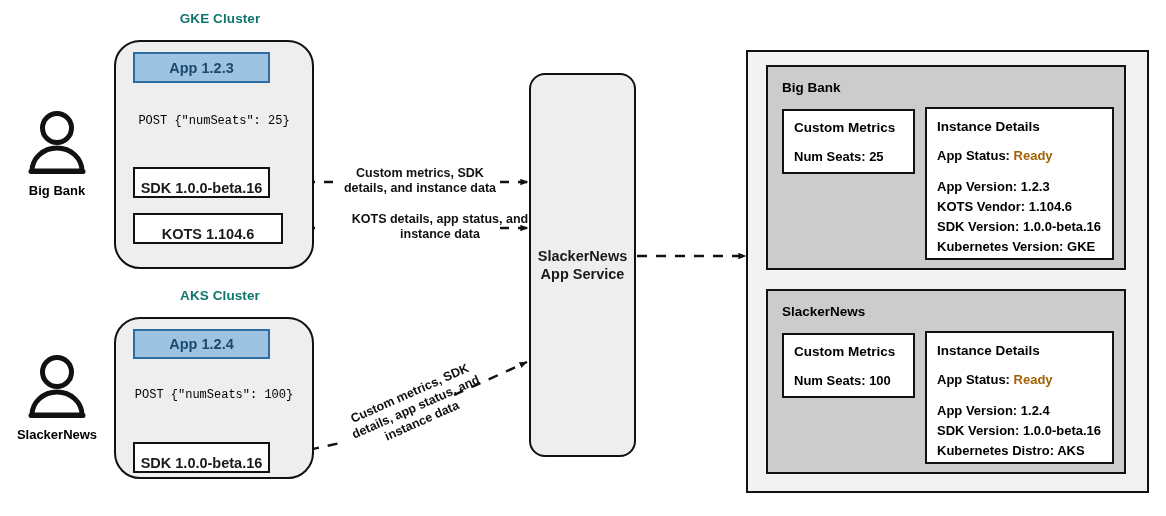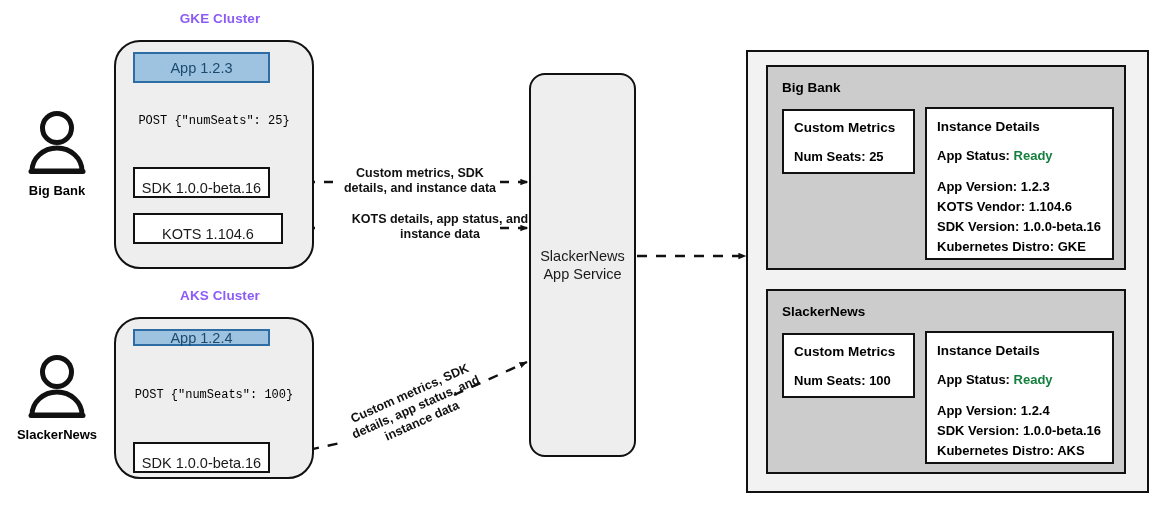--- a/index.html
+++ b/index.html
@@ -18,28 +18,28 @@
     height: 516px;
     background: #ffffff;
     overflow: hidden;
   }
   .abs { position: absolute; }
 
   
   .title {
     font-size: 13.5px;
     font-weight: bold;
-    color: #8b5cf6;
+    color: #0f766e;
     text-align: center;
     letter-spacing: 0.1px;
     white-space: nowrap;
   }
   .boxlabel {
     font-size: 14.5px;
-    font-weight: normal;
+    font-weight: bold;
     color: #1a1a1a;
     text-align: center;
     white-space: nowrap;
   }
   .mono {
     font-family: "Liberation Mono", "DejaVu Sans Mono", monospace;
     font-size: 12px;
     color: #000000;
     text-align: center;
     white-space: nowrap;
@@ -127,21 +127,21 @@
     font-weight: bold;
     color: #000000;
     white-space: nowrap;
   }
   .card-line {
     font-size: 13px;
     font-weight: bold;
     color: #000000;
     white-space: nowrap;
   }
-  .ready { color: #15803d; }
+  .ready { color: #a16207; }
 
   svg.overlay {
     position: absolute;
     left: 0; top: 0;
     width: 1166px;
     height: 516px;
     pointer-events: none;
   }
   .rot-label {
     transform-origin: 50% 50%;
@@ -222,21 +222,21 @@
   </div>
 
   <div class="abs compbox" style="left:133px; top:213px; width:150px; height:31px;">
     <span class="boxlabel">KOTS 1.104.6</span>
   </div>
 
   <div class="abs title" style="left:120px; top:288px; width:200px;">AKS Cluster</div>
 
   <div class="abs cluster" style="left:114px; top:317px; width:200px; height:162px;"></div>
 
-  <div class="abs appbox" style="left:133px; top:329px; width:137px; height:17px;">
+  <div class="abs appbox" style="left:133px; top:329px; width:137px; height:30px;">
     <span class="boxlabel">App 1.2.4</span>
   </div>
 
   <div class="abs mono" style="left:110px; top:388px; width:208px;">POST {"numSeats": 100}</div>
 
   <div class="abs compbox" style="left:133px; top:442px; width:137px; height:31px;">
     <span class="boxlabel">SDK 1.0.0-beta.16</span>
   </div>
 
   <div class="abs edgelabel" style="left:330px; top:166px; width:180px;">
@@ -275,21 +275,21 @@
 
     <div class="abs card" style="left:157px; top:40px; width:189px; height:153px;">
       <div class="abs card-title" style="left:10px; top:10px;">Instance Details</div>
       <div class="abs card-line" style="left:10px; top:39px;">
         <span>App Status: </span>
         <span class="ready">Ready</span>
       </div>
       <div class="abs card-line" style="left:10px; top:70px;">App Version: 1.2.3</div>
       <div class="abs card-line" style="left:10px; top:90px;">KOTS Vendor: 1.104.6</div>
       <div class="abs card-line" style="left:10px; top:110px;">SDK Version: 1.0.0-beta.16</div>
-      <div class="abs card-line" style="left:10px; top:130px;">Kubernetes Distro: GKE</div>
+      <div class="abs card-line" style="left:10px; top:130px;">Kubernetes Version: GKE</div>
     </div>
   </div>
 
   <div class="abs customer-panel" style="left:766px; top:289px; width:360px; height:185px;">
     <div class="abs panel-title" style="left:14px; top:13px;">SlackerNews</div>
 
     <div class="abs card" style="left:14px; top:42px; width:133px; height:65px;">
       <div class="abs card-title" style="left:10px; top:9px;">Custom Metrics</div>
       <div class="abs card-line" style="left:10px; top:38px;">Num Seats: 100</div>
     </div>

